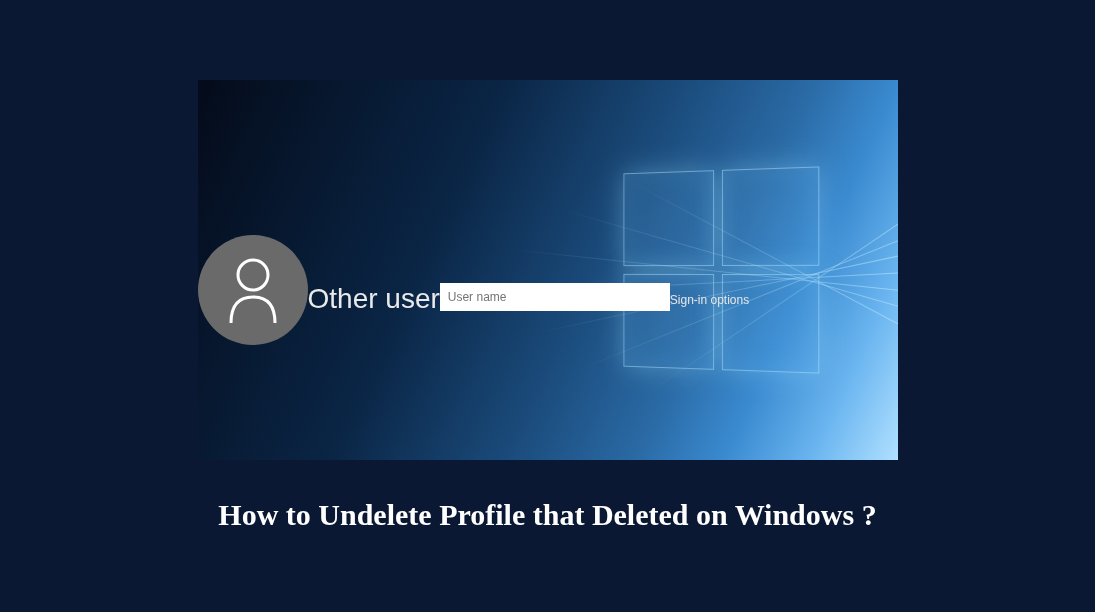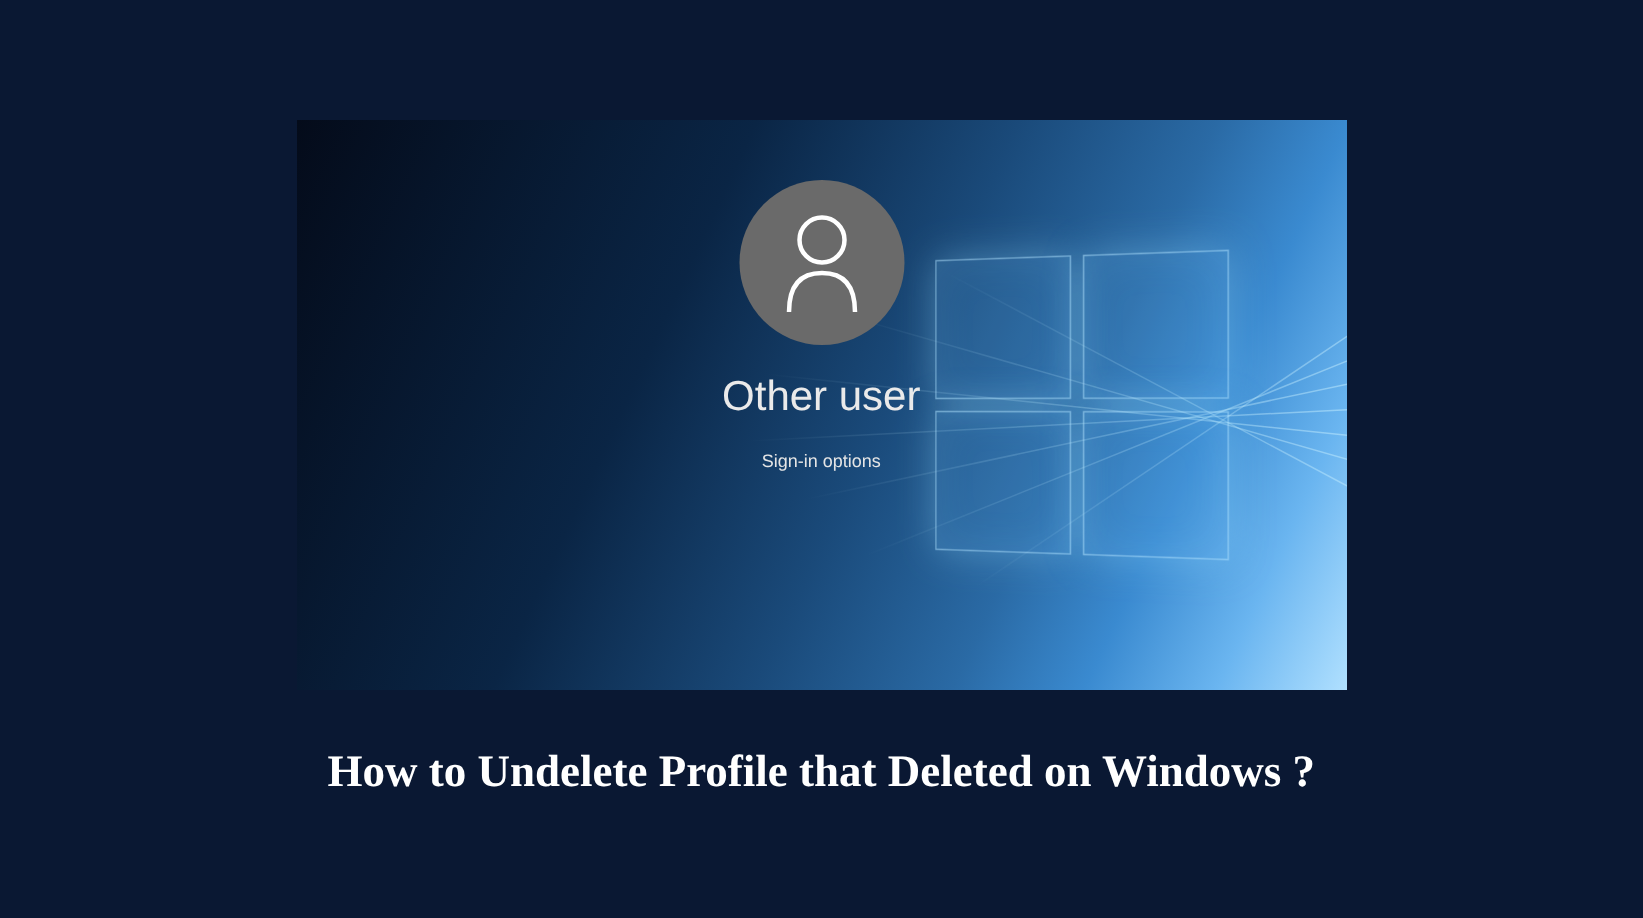--- a/index.html
+++ b/index.html
@@ -20,21 +20,20 @@
       overflow: hidden;
     }
     
     .login-screen {
       width: 700px;
       height: 380px;
       background: linear-gradient(115deg, #040b1a 0%, #0a2545 35%, #1a4a7a 55%, #2a6aa5 70%, #3a8ad0 80%, #6ab5f0 90%, #b0e0ff 100%);
       position: relative;
       overflow: hidden;
       display: flex;
-      flex-direction: column;
       align-items: center;
       padding-top: 40px;
     }
     
     .light-rays {
       position: absolute;
       right: -50px;
       top: 50%;
       transform: translateY(-50%);
       width: 500px;
@@ -165,19 +164,22 @@
 
   <div class="avatar-circle">
     <svg width="60" height="70" viewBox="0 0 60 70">
       <circle cx="30" cy="20" r="15" fill="none" stroke="#ffffff" stroke-width="3"></circle>
       <path d="M 8 68 Q 8 42 30 42 Q 52 42 52 68" fill="none" stroke="#ffffff" stroke-width="3"></path>
     </svg>
   </div>
 
   <div class="user-label">Other user</div>
 
+  <div class="input-row">
+    <input type="text" class="text-input" placeholder="User name" style="">
+  </div>
 
 
   <div class="signin-options">Sign-in options</div>
 
 </div>
 
 <div class="caption">How to Undelete Profile that Deleted on Windows ?</div>
 
 </body></html>

